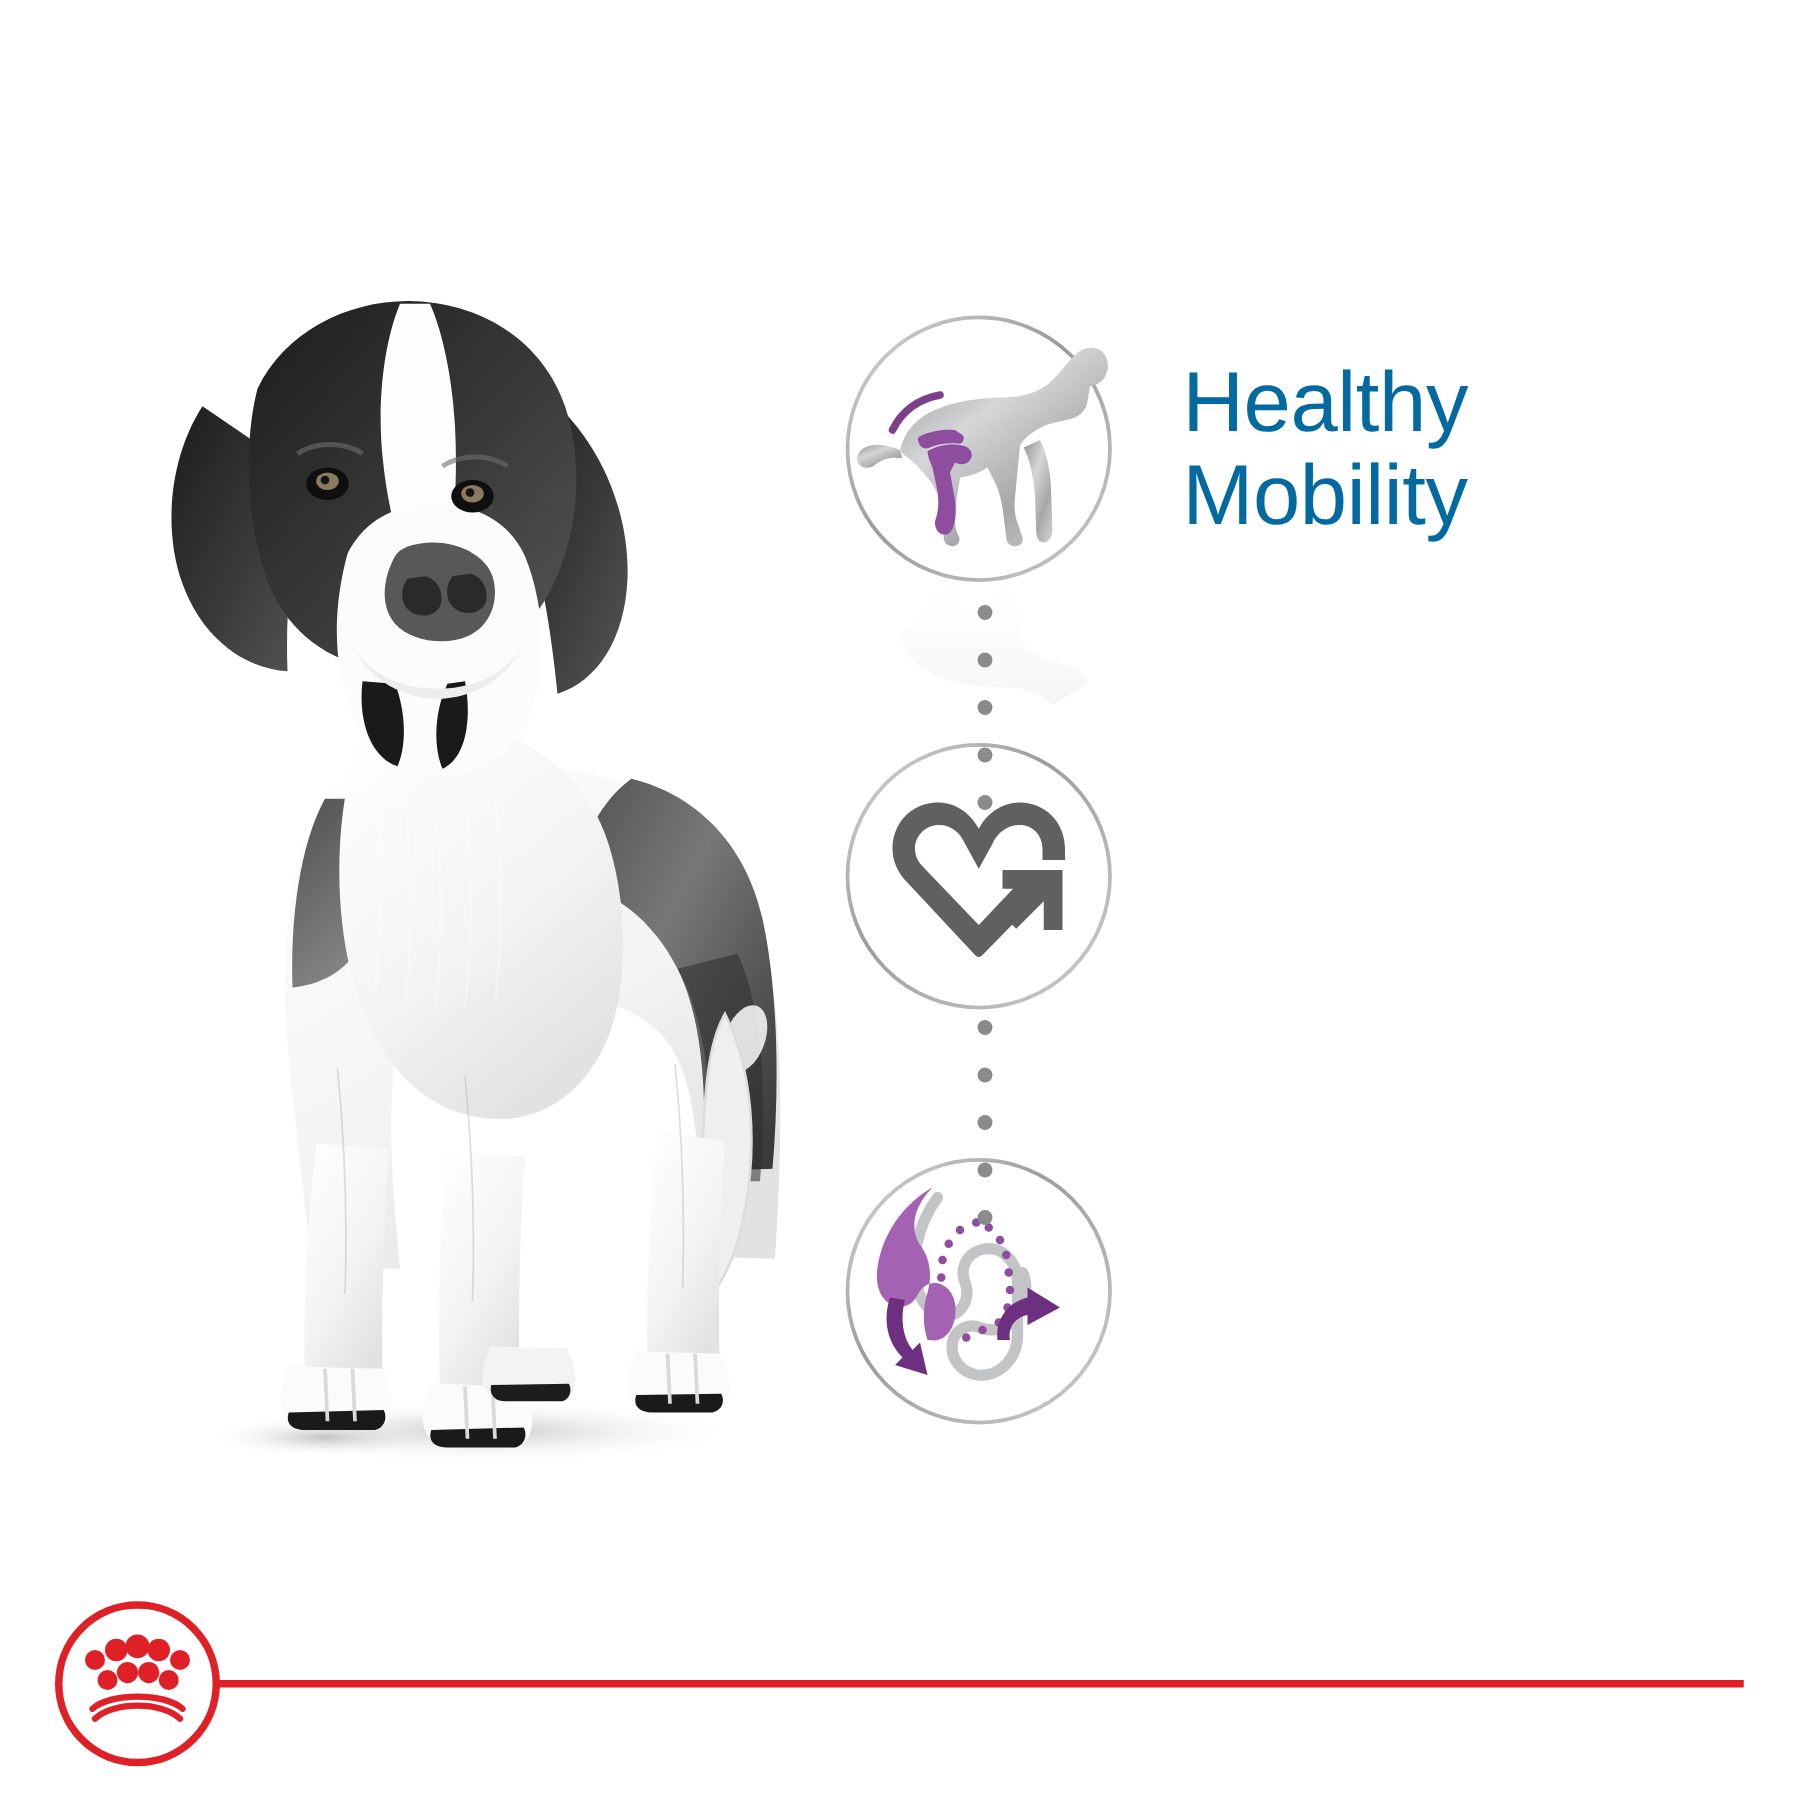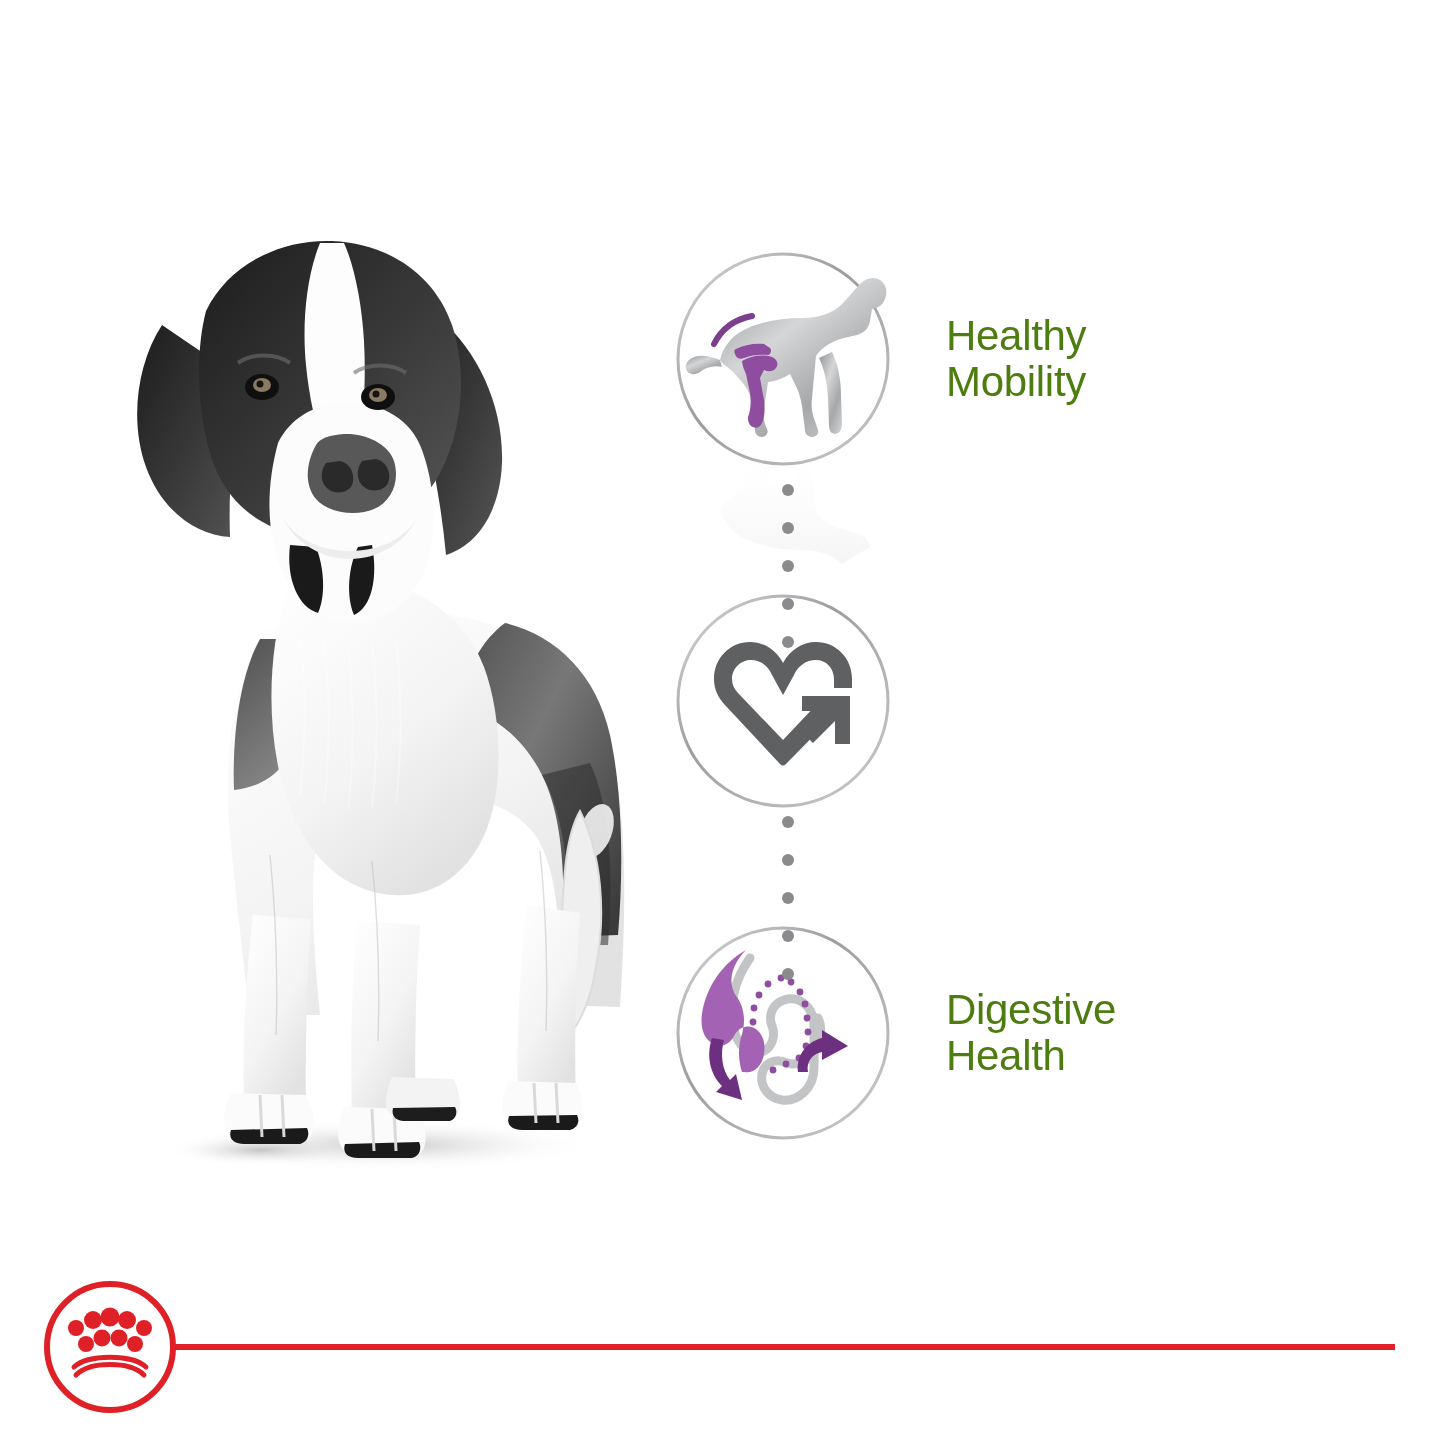--- a/index.html
+++ b/index.html
@@ -19,22 +19,22 @@
   .benefit-row{position:absolute;left:0;width:700px;height:222px;display:flex;align-items:center;}
   .benefit-row.r1{top:8px;}
   .benefit-row.r2{top:350px;}
   .benefit-row.r3{top:682px;}
 
   .badge{position:relative;width:222px;height:222px;flex:0 0 222px;}
   .badge svg{display:block;width:222px;height:222px;overflow:visible;}
 
   .benefit-label{
     margin-left:52px;
-    color:#4d7c0f;
-    font-size:42px;
+    color:#0369a1;
+    font-size:68px;
     line-height:1.09;
     font-weight:400;
     letter-spacing:-0.3px;
     white-space:pre-line;
   }
 
   
   .connector{position:absolute;left:108px;width:16px;}
   .connector .dot{
     width:12px;height:12px;border-radius:50%;
@@ -408,22 +408,20 @@
             <path d="M40 116 C34 134 38 152 50 164 L44 170 L70 178 L64 152 L58 158
                      C50 148 48 132 52 118 Z"></path>
           </g>
 
           <g fill="#6d2f7f">
             <path d="M126 150 C124 134 134 120 150 116 L150 108 L176 124 L150 138 L150 130
                      C140 132 134 140 136 150 Z"></path>
           </g>
         </svg>
       </div>
-      <div class="benefit-label">Digestive
-Health</div>
     </div>
 
     <div class="connector c1">
       <div class="dot"></div>
       <div class="dot"></div>
       <div class="dot"></div>
       <div class="dot"></div>
       <div class="dot"></div>
     </div>
     <div class="connector c2">

